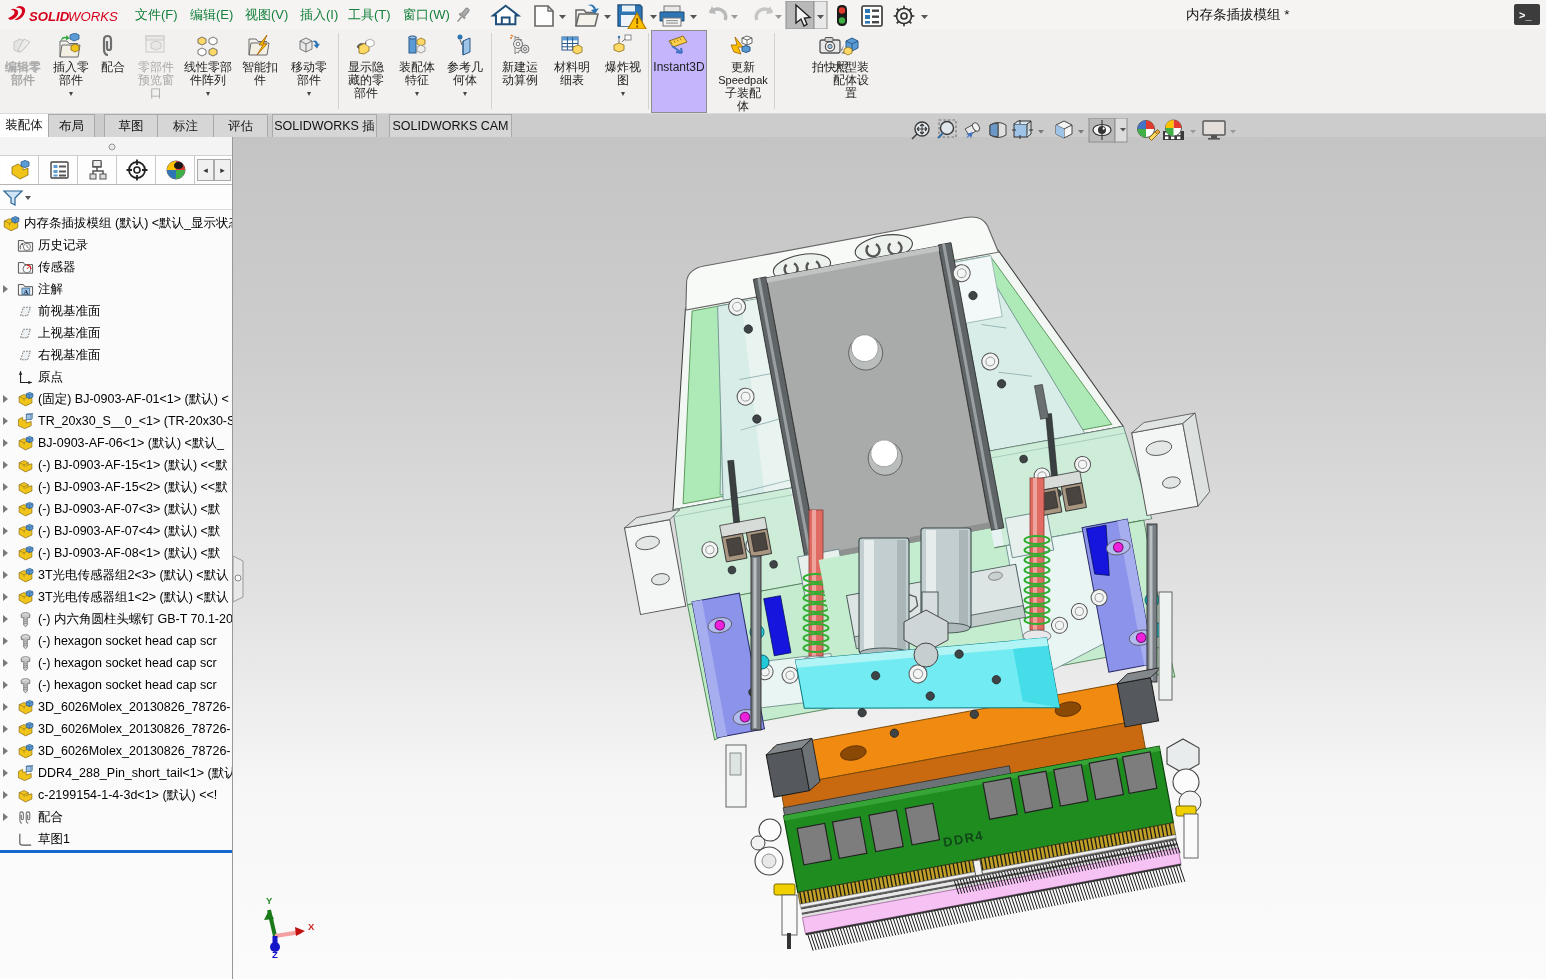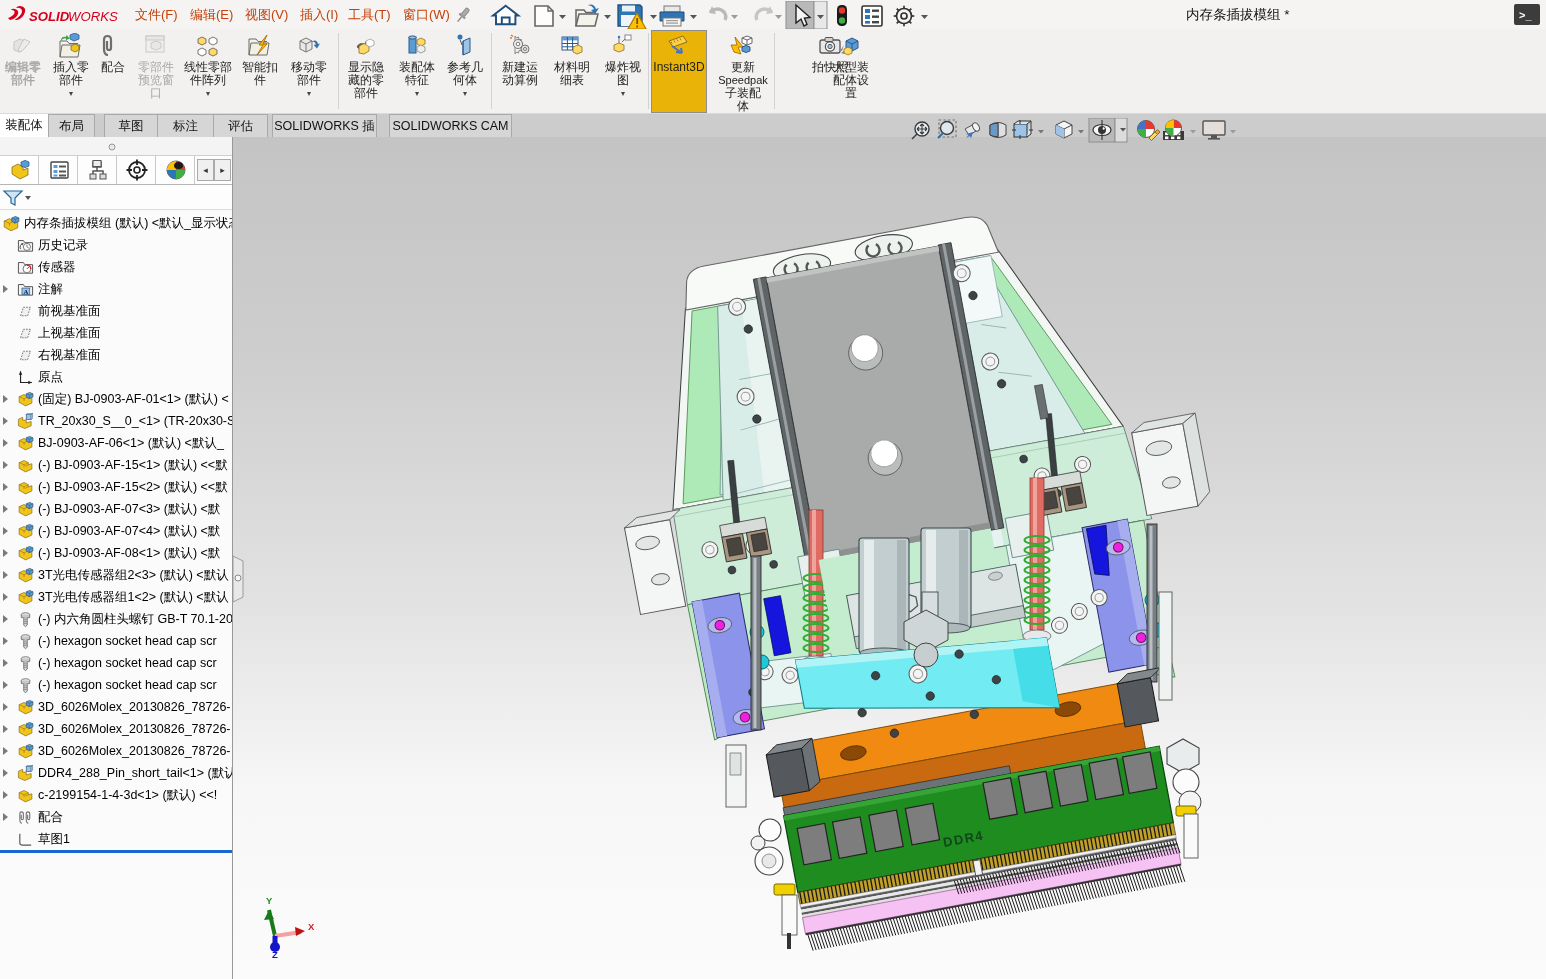--- a/index.html
+++ b/index.html
@@ -1,21 +1,21 @@
 <!DOCTYPE html>
 <html><head>
 <meta charset="utf-8">
 <style>
   * { margin:0; padding:0; box-sizing:border-box; }
   html,body { width:1546px; height:979px; overflow:hidden; font-family:"Liberation Sans", sans-serif; }
   #app { position:relative; width:1546px; height:979px; background:#fff; }
   
   #titlebar { position:absolute; left:0; top:0; width:1546px; height:29px; background:#f5f4f2; }
   #logo { position:absolute; left:8px; top:4px; width:130px; height:22px; }
-  .menu { position:absolute; top:0; height:29px; line-height:29px; font-size:13px; color:#c2410c; }
+  .menu { position:absolute; top:0; height:29px; line-height:29px; font-size:13px; color:#15803d; }
   #title { position:absolute; top:0; height:29px; line-height:29px; font-size:13.5px; color:#111; left:1186px; }
   .tbico { position:absolute; top:3px; }
   
   #ribbon { position:absolute; left:0; top:29px; width:1546px; height:85px; background:#f2f1ef; border-bottom:1px solid #d9d9d9;}
   .rbtn { position:absolute; top:2px; height:81px; text-align:center; font-size:12px; color:#222; line-height:13px;}
   .rbtn .ric { display:block; margin:2px auto 1px auto; }
   .rbtn.gray { color:#a8a8a8; }
   .rsep { position:absolute; top:4px; width:1px; height:76px; background:#d2d2d2; }
   .caret { color:#444; font-size:8px; line-height:8px; }
   
@@ -268,21 +268,21 @@
         <svg class="ric" width="26" height="27" viewBox="0 0 26 27">
           <path d="M4 12 L9 10 L14 12 L14 17 L9 19 L4 17 Z" fill="#ffd966" stroke="#8a6d1a" stroke-width="0.8"></path>
           <rect x="15" y="2" width="6" height="5" fill="#fff" stroke="#888"></rect>
           <path d="M12 9 L15 6 M9 10 L9 5" stroke="#666" stroke-width="0.9"></path>
           <circle cx="9" cy="4" r="1.2" fill="#2e75b6"></circle>
         </svg>
         <div>爆炸视</div>
         <div>图</div>
         <div class="caret" style="margin-top:3px">▾</div>
       </div>
-      <div class="rbtn" style="left:651px;width:56px;background:#eab308;border:1px solid #8e8e8e;top:1px;height:83px;">
+      <div class="rbtn" style="left:651px;width:56px;background:#c4b5fd;border:1px solid #8e8e8e;top:1px;height:83px;">
         <svg class="ric" width="26" height="27" viewBox="0 0 26 27">
           <path d="M3 8 L17 3 L21 9 L7 14 Z" fill="#ffd04a" stroke="#8a6d1a"></path>
           <path d="M5 8.6 l1.2 2 M8 7.5 l1.2 2 M11 6.4 l1.2 2 M14 5.3 l1.2 2" stroke="#8a6d1a" stroke-width="0.9"></path>
           <path d="M6 13 L16 20 M16 20 l-1 -5 M16 20 l-6 -1" fill="none" stroke="#4472c4" stroke-width="2"></path>
         </svg>
         <div>Instant3D</div>
       </div>
       <div class="rbtn" style="left:712px;width:62px;">
         <svg class="ric" width="26" height="27" viewBox="0 0 26 27">
           <path d="M4 19 L1 12 L7 12 L5 4 L13 14 L8 14 L11 21 Z" fill="#ffc000" stroke="#a06000" stroke-width="0.8"></path>

